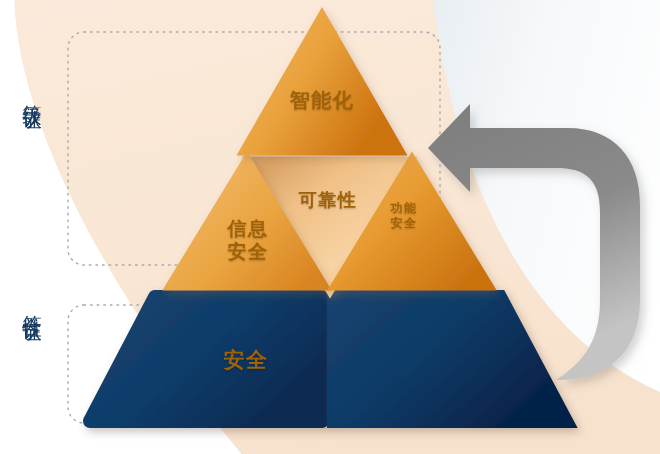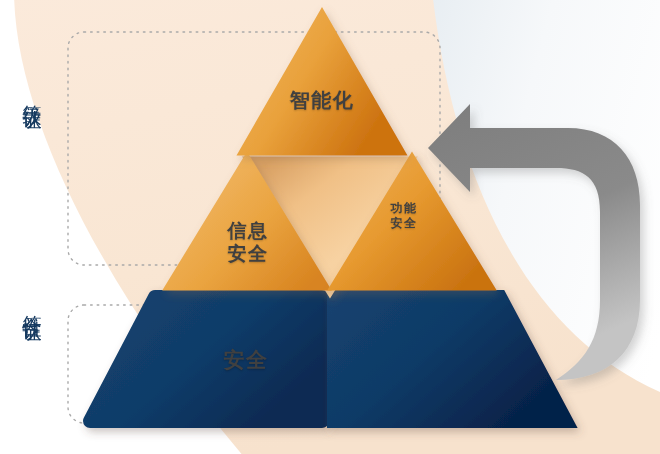--- a/index.html
+++ b/index.html
@@ -32,34 +32,34 @@
     font-family: "DejaVu Sans", "Liberation Sans", sans-serif;
     line-height: 1.05;
     white-space: nowrap;
     user-select: none;
   }
   #label-level   { left: 22px;  top: 90px; }
   #label-conform { left: 22px;  top: 300px; }
 
   .tile-label {
     position: absolute;
-    color: #404040;
+    color: #a16207;
     font-weight: bold;
     text-align: center;
     white-space: pre-line;
     line-height: 1.22;
     letter-spacing: 1.5px;
     text-shadow: 0 1px 2px rgba(0,0,0,0.22);
     font-family: "DejaVu Sans", "Liberation Sans", sans-serif;
     user-select: none;
     pointer-events: none;
   }
   .t-apex   { left: 262px; top: 88px;  width: 120px; font-size: 20px; }
   .t-rel    { left: 268px; top: 189px; width: 120px; font-size: 18px; }
-  .t-info   { left: 196px; top: 219px; width: 104px; font-size: 19px; }
+  .t-info   { left: 196px; top: 219px; width: 104px; font-size: 19px; font-family: Liberation Mono, monospace; }
   .t-func   { left: 352px; top: 201px; width: 104px; font-size: 12px; }
   .t-safety { left: 168px; top: 348px; width: 156px; font-size: 21px; }
   .t-emc    { left: 340px; top: 348px; width: 172px; font-size: 23px; letter-spacing: 3px; }
 </style>
 </head>
 <body>
 
 <div id="stage">
 
   <svg id="bg-svg" viewBox="0 0 660 454">
@@ -173,20 +173,21 @@
 
   <div class="vlabel" id="label-level">等级认证</div>
 
   <div class="vlabel" id="label-conform">符合性认证</div>
 
   <div class="tile-label t-apex">智能化</div>
 
   <div class="tile-label t-info">信息
 安全</div>
 
+  <div class="tile-label t-rel">可靠性</div>
 
   <div class="tile-label t-func">功能
 安全</div>
 
   <div class="tile-label t-safety">安全</div>
 
 
 </div>
 
 </body></html>

